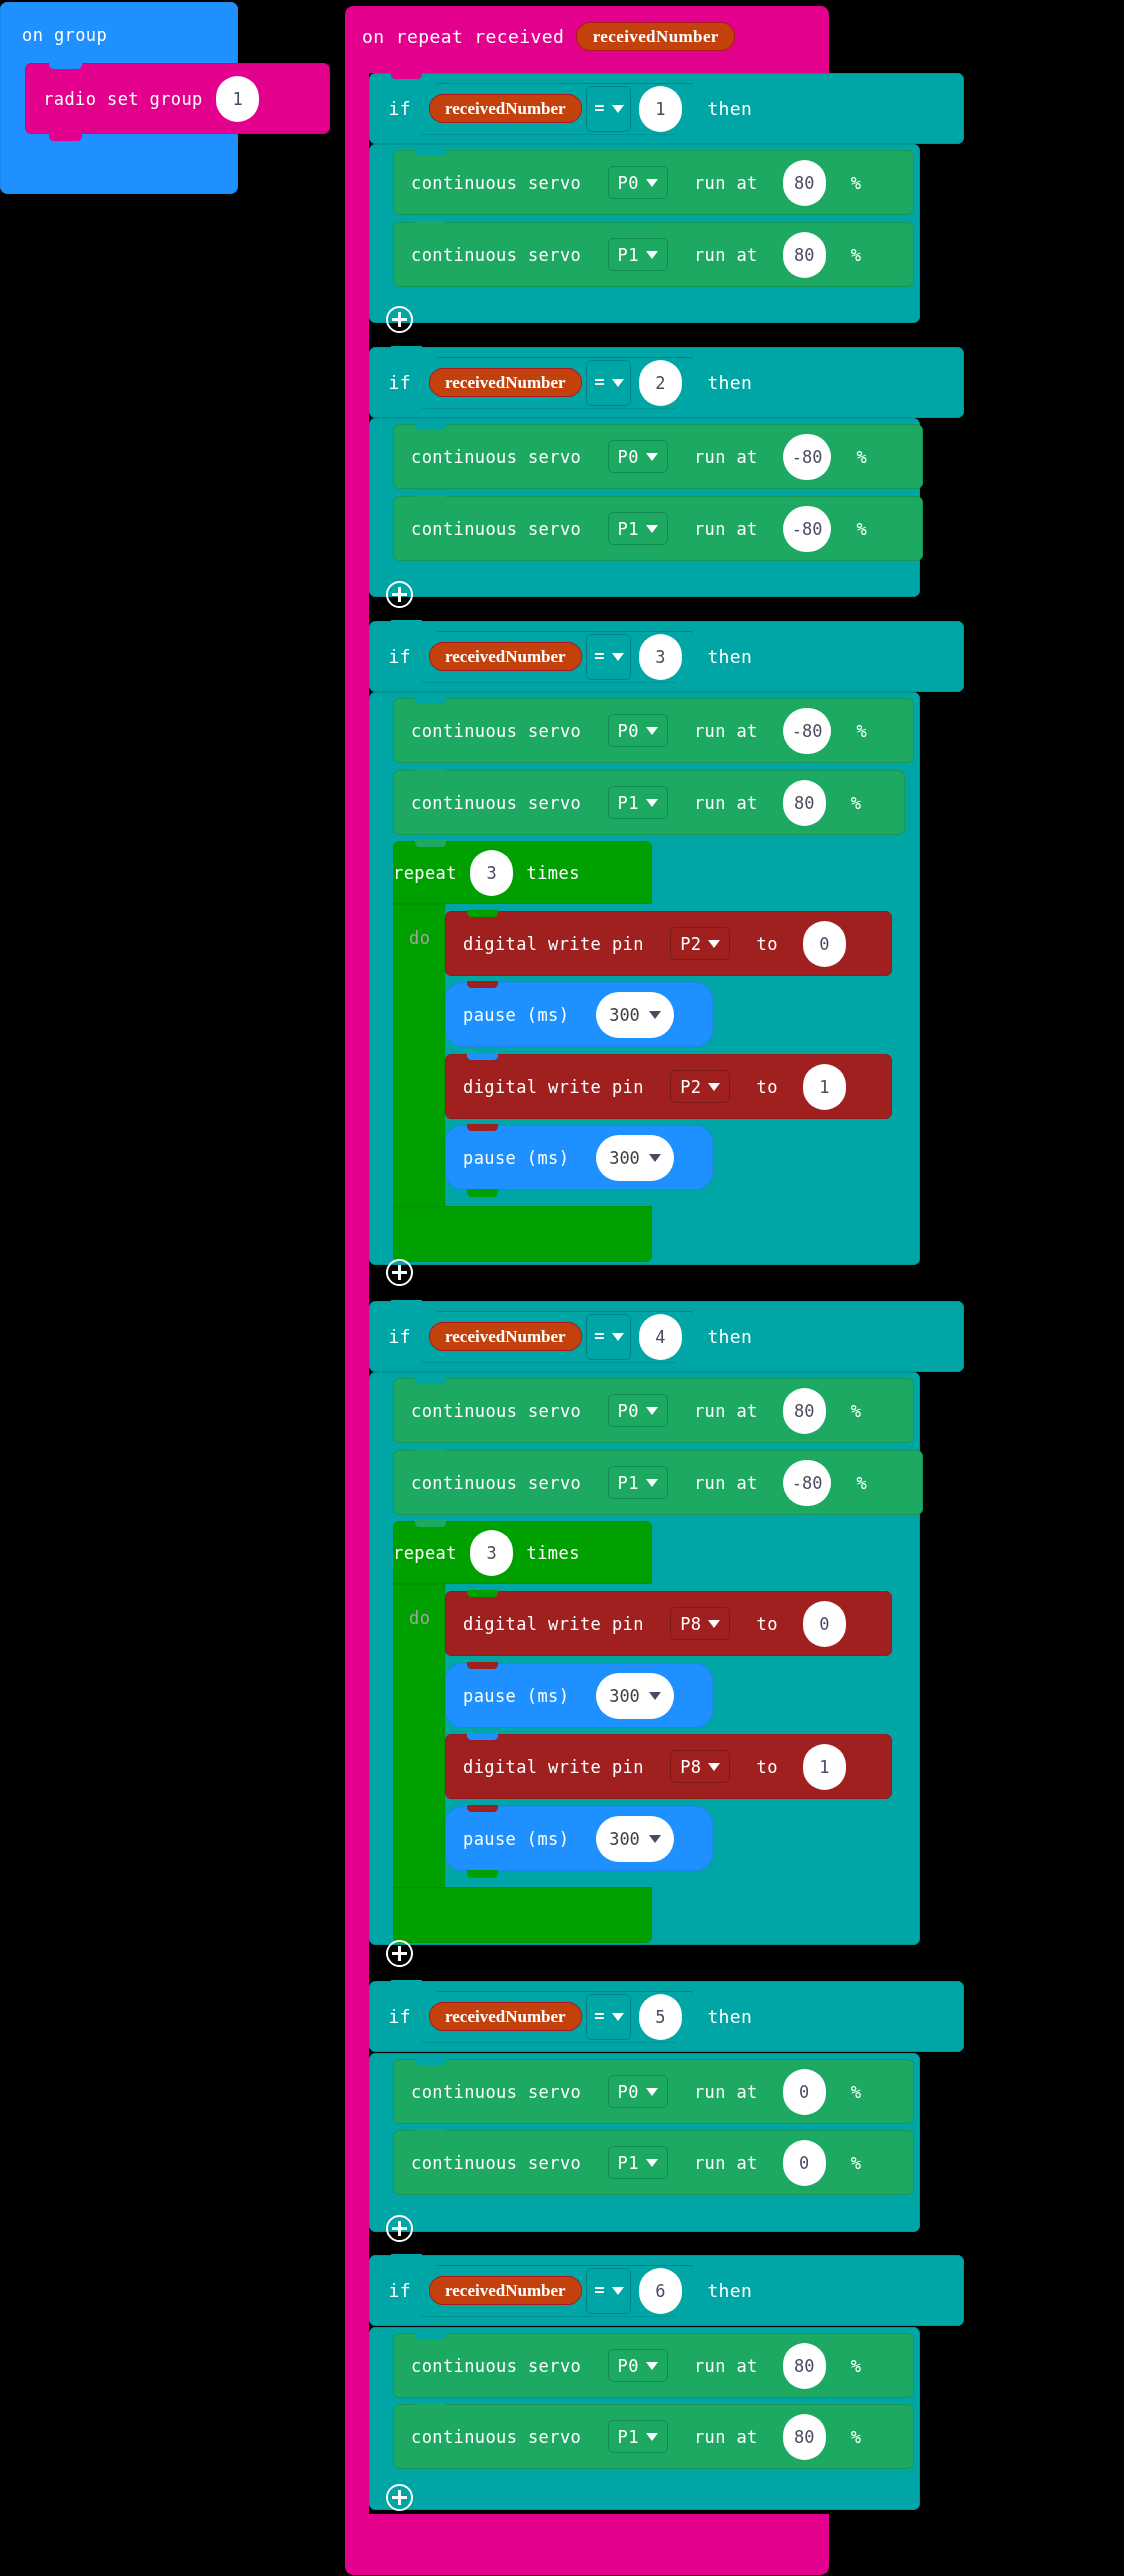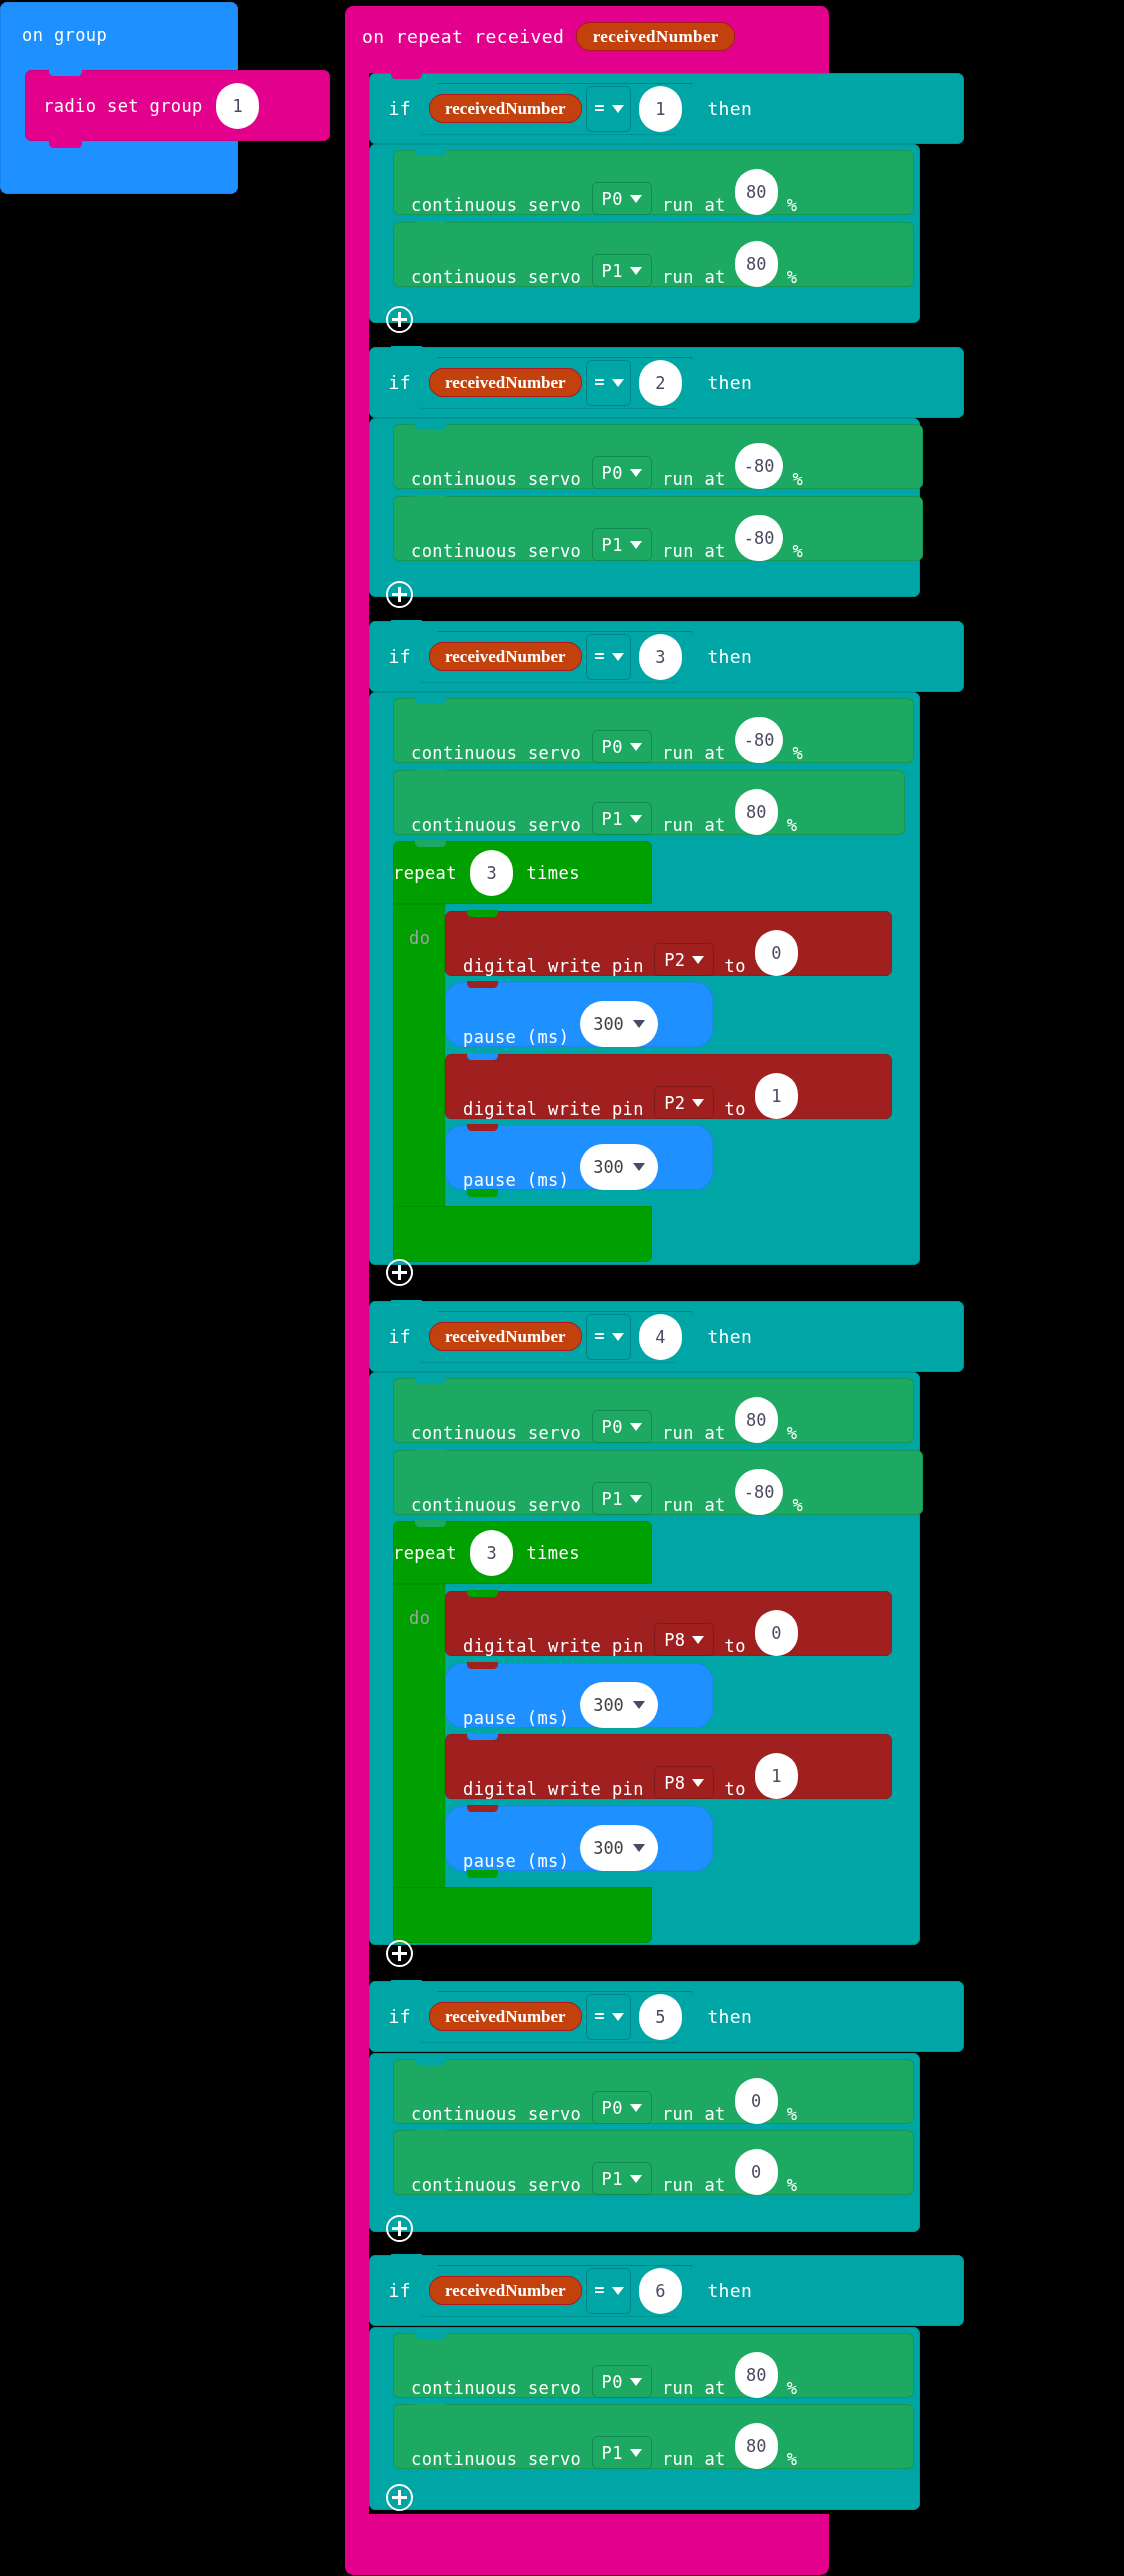--- a/index.html
+++ b/index.html
@@ -30,21 +30,21 @@
   .onstart-label {
     position: absolute;
     left: 22px; top: 24.6px;
     font-size: 17px;
     color: #ffffff;
     letter-spacing: 0.4px;
     white-space: nowrap;
   }
   .radio-set-group {
     position: absolute;
-    left: 24.6px; top: 70px;
+    left: 24.6px; top: 63px;
     width: 305px; height: 71px;
     background: #E3008C;
     border-radius: 6.7px;
     box-shadow: inset 0 0 0 0.7px #c6007a;
   }
   
   .notch-top {
     position: absolute;
     left: 24px; top: -0.7px;
     width: 33px; height: 6.7px;
@@ -189,23 +189,23 @@
   .servo {
     position: absolute;
     background: #1DA961;
     border-radius: 6.7px;
     height: 65px;
     box-shadow: inset 0 0 0 0.7px #17904f;
   }
   .servo-row {
     position: absolute;
     left: 18px; top: 0; bottom: 0;
-    display: flex; align-items: flex-end;
+    display: flex; align-items: center;
     white-space: nowrap;
-    gap: 0;
+    gap: 16px;
   }
   .btxt { font-size: 17px; color: #ffffff; letter-spacing: 0.4px; }
   .dropbox {
     display: inline-flex; align-items: center; justify-content: center; gap: 6.7px;
     border: 1.1px solid #0f8a50;
     border-radius: 5.2px;
     height: 33px;
     padding: 0 9px;
     margin: 0 10.4px;
   }

